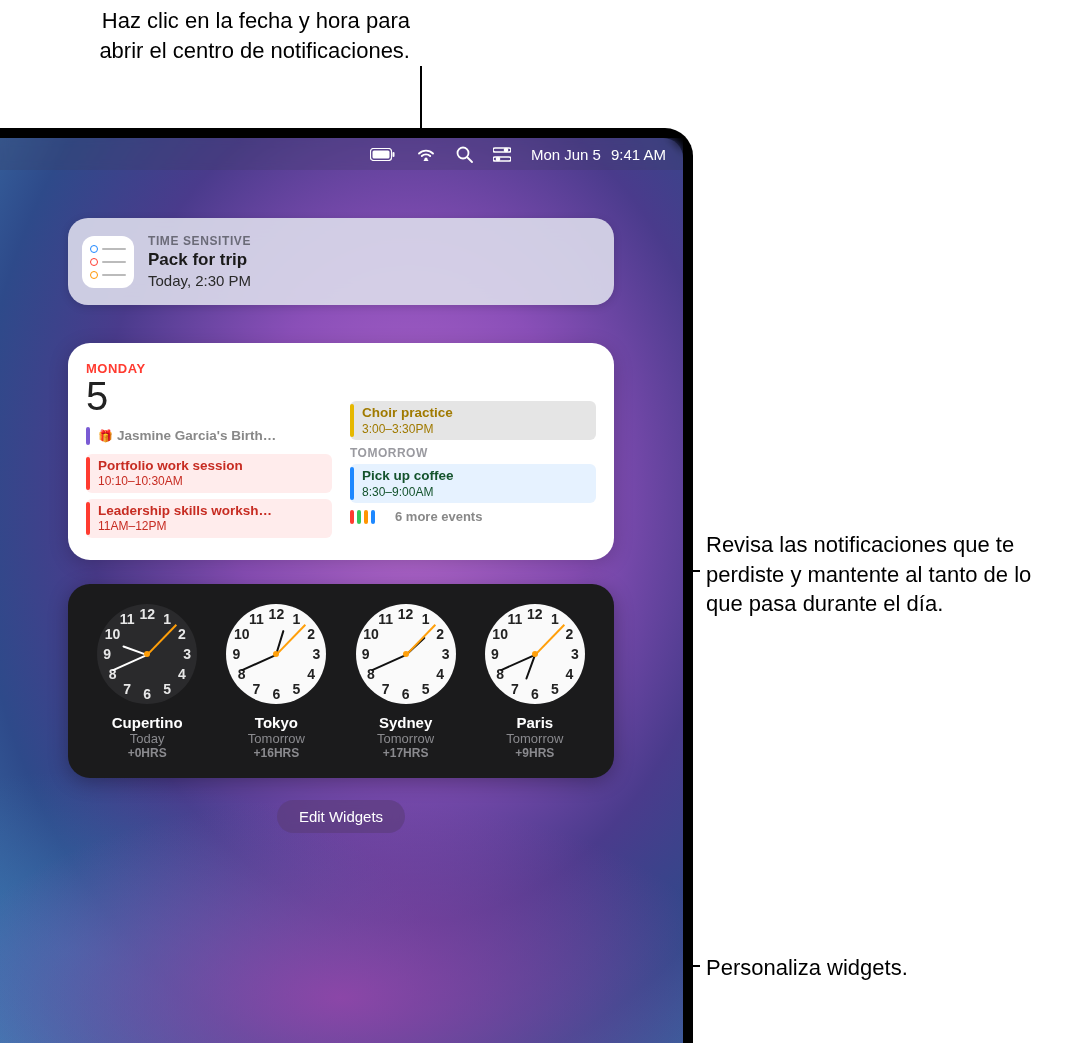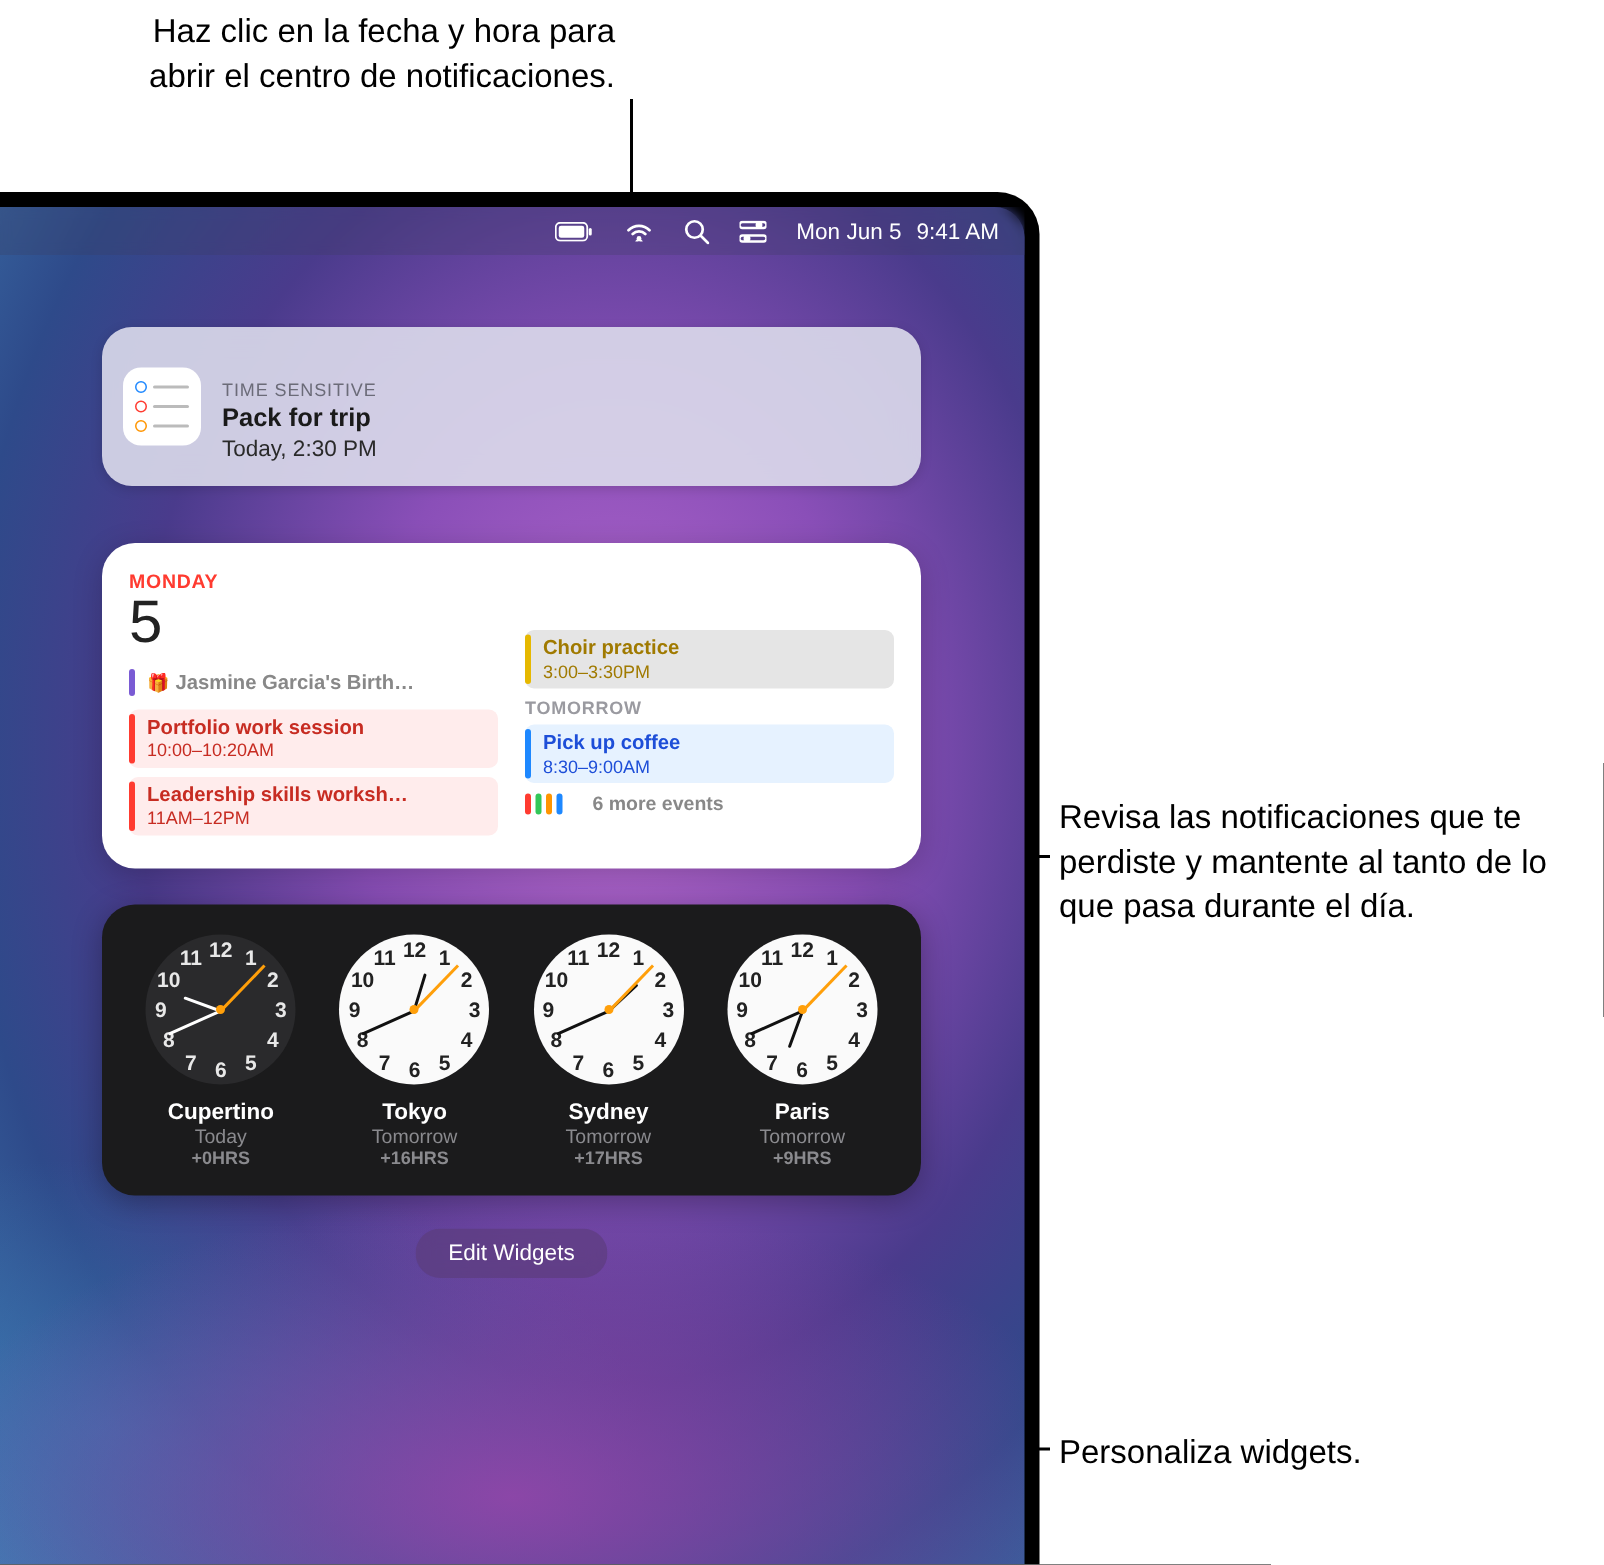--- a/index.html
+++ b/index.html
@@ -98,21 +98,21 @@
     background: #fff;
     display: flex;
     flex-direction: column;
     justify-content: center;
     gap: 5px;
     padding: 8px;
   }
   .ri-row { display:flex; align-items:center; gap:4px; }
   .ri-dot { width:8px; height:8px; border-radius:50%; border:1.5px solid; }
   .ri-line { flex:1; height:2px; background:#bbb; border-radius:1px; }
-  .notif-body .label { font-size: 12px; letter-spacing: 0.6px; color: #6b6b78; font-weight: 400; margin-bottom: 2px; margin-top: 19px; }
+  .notif-body .label { font-size: 12px; letter-spacing: 0.6px; color: #6b6b78; font-weight: 700; margin-bottom: 2px; }
   .notif-body .title { font-size: 17px; font-weight: 700; color: #1a1a1a; margin-bottom: 2px; }
   .notif-body .sub { font-size: 15px; color: #2a2a2a; font-weight: 400; }
 
   
   .cal-widget {
     margin-top: 38px;
     background: #fff;
     border-radius: 22px;
     padding: 18px 18px 16px 18px;
     display: grid;
@@ -142,21 +142,21 @@
   .present { color:#ff3b30; margin-right:4px; font-size:12px; }
 
   .evt.red { background: #ffecec; }
   .evt.red .bar { background: #ff3b30; }
   .evt.red .etitle, .evt.red .etime { color: #c72c22; }
   .evt.yellow { background: #e5e5e5; margin-top: 40px; }
   .evt.yellow .bar { background: #e6b800; }
   .evt.yellow .etitle, .evt.yellow .etime { color: #a07a00; }
   .evt.blue { background: #e6f2ff; }
   .evt.blue .bar { background: #1e88ff; }
-  .evt.blue .etitle, .evt.blue .etime { color: #1d4ed8; }
+  .evt.blue .etitle, .evt.blue .etime { color: #14532d; }
 
   .more-row { display:flex; align-items:center; gap:20px; color:#888; font-size:13px; font-weight:600; margin-top:2px; }
   .more-bars { display:flex; gap:3px; }
   .more-bars span { width:4px; height:14px; border-radius:2px; }
 
   
   .clock-widget {
     margin-top: 24px;
     background: #1b1b1c;
     border-radius: 22px;
@@ -301,21 +301,21 @@
               <div class="evt birthday">
                 <div class="bar"></div>
                 <div class="text">
                   <div class="etitle"><span class="present">🎁</span>Jasmine Garcia's Birth…</div>
                 </div>
               </div>
               <div class="evt red">
                 <div class="bar"></div>
                 <div class="text">
                   <div class="etitle">Portfolio work session</div>
-                  <div class="etime">10:00–10:20AM</div>
+                  <div class="etime">10:10–10:30AM</div>
                 </div>
               </div>
               <div class="evt red">
                 <div class="bar"></div>
                 <div class="text">
                   <div class="etitle">Leadership skills worksh…</div>
                   <div class="etime">11AM–12PM</div>
                 </div>
               </div>
             </div>

